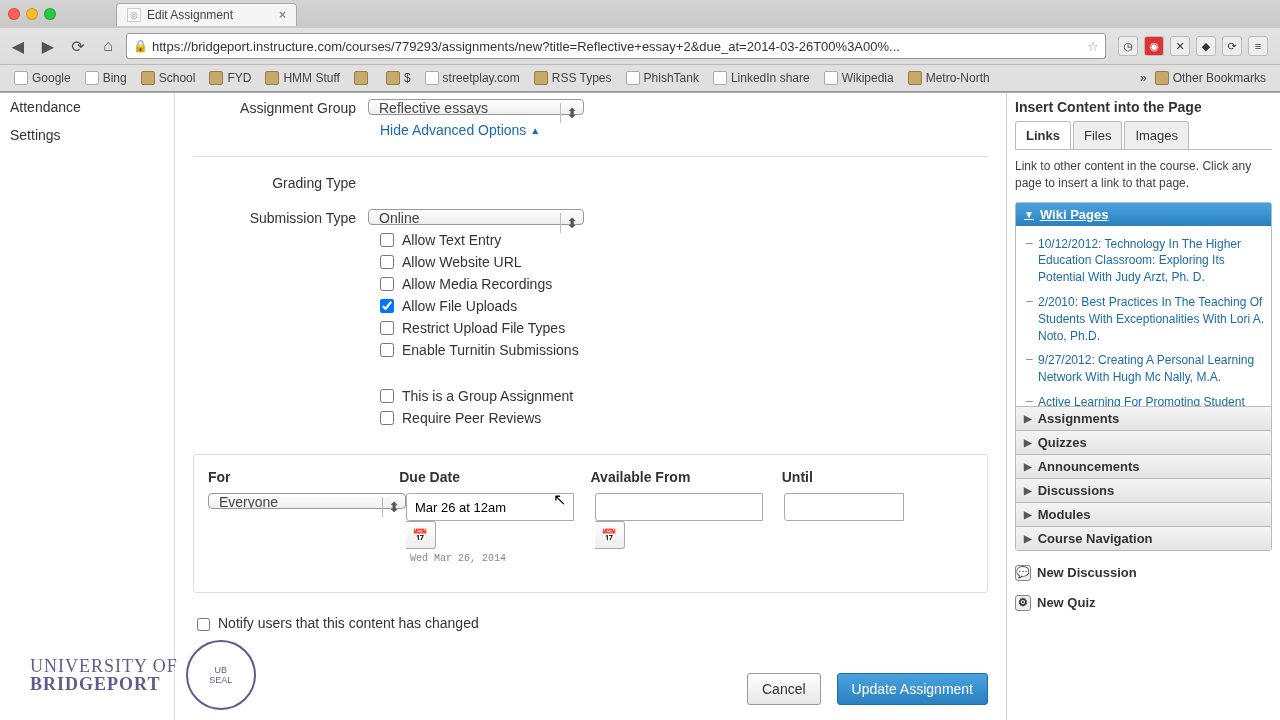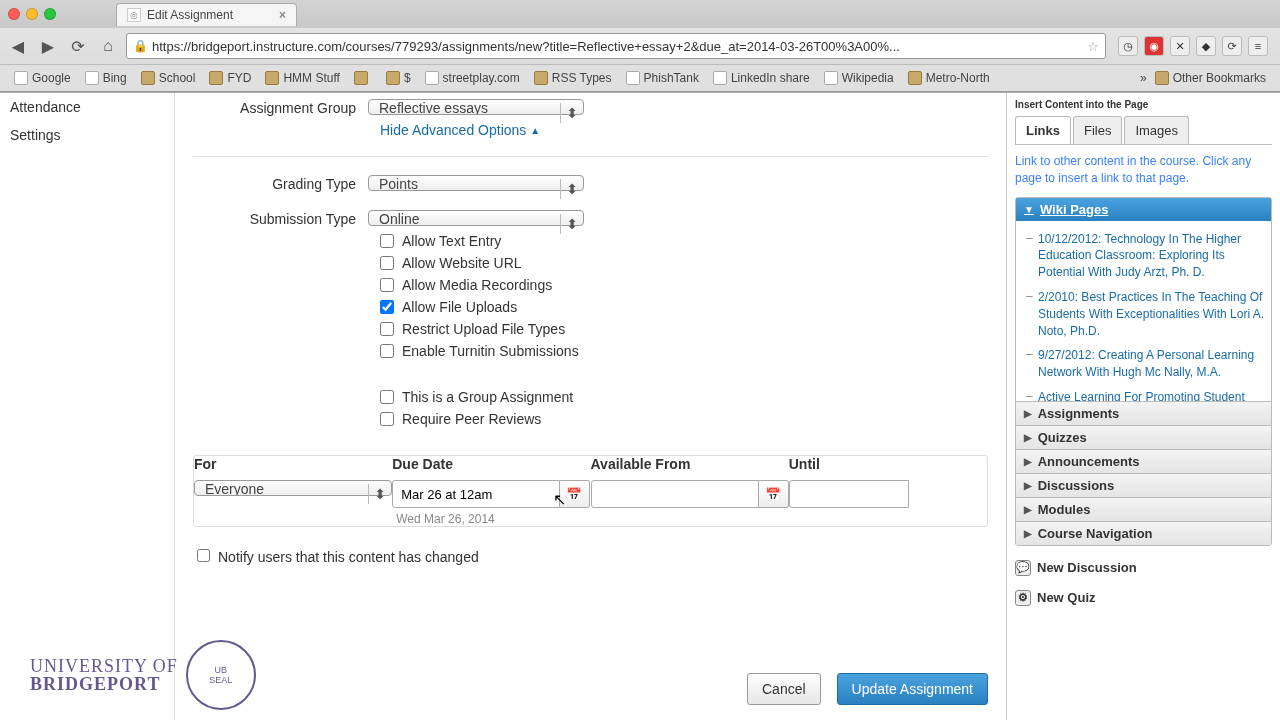--- a/index.html
+++ b/index.html
@@ -42,40 +42,40 @@
 .form-row label.rl { width:175px; text-align:right; padding-right:12px; color:#333; font-size:14px;}
 .select-wrap { position:relative; display:inline-block;}
 .select-wrap select { -webkit-appearance:none; appearance:none; width:216px; height:16px; padding:0 28px 0 10px; background:linear-gradient(#fff,#eee); border:1px solid #999; border-radius:4px; font-size:14px; color:#444;}
 .select-wrap::after { content:"⬍"; position:absolute; right:6px; top:4px; font-size:14px; color:#555; pointer-events:none; border-left:1px solid #bbb; padding-left:5px; height:20px; display:flex; align-items:center;}
 .adv-link { margin-left:187px; color:#1a6ca8; font-size:14px; cursor:pointer; display:inline-flex; align-items:center; gap:4px;}
 .adv-link .tri { font-size:10px;}
 hr.sep { border:none; border-top:1px solid #e0e0e0; margin:18px 0;}
 .cb-row { display:flex; align-items:center; margin:6px 0 6px 187px; gap:8px; font-size:14px;}
 .cb-row input[type=checkbox] { width:14px; height:14px;}
 
-.due-table { margin-top:28px; border:1px solid #ddd; border-radius:3px; padding:0;}
+.due-table { margin-top:28px; border:1px solid #ddd; border-radius:3px; padding:14px;}
 .due-headers { display:flex; gap:0; font-weight:bold; color:#333; margin-bottom:8px; font-size:14px;}
 .due-headers div, .due-inputs > div { width:220px;}
 .due-inputs { display:flex; gap:0;}
 .due-inputs input[type=text] { width:168px; height:28px; border:1px solid #aaa; border-radius:3px 0 0 3px; padding:0 8px; font-size:13px;}
 .due-inputs .cal-btn { width:30px; height:28px; border:1px solid #aaa; border-left:none; border-radius:0 3px 3px 0; background:linear-gradient(#fff,#eee); display:inline-flex; align-items:center; justify-content:center; font-size:13px; cursor:pointer;}
 .select-wrap.for select { width:198px;}
-.due-helper { font-size:12px; color:#888; margin:4px 0 0 4px;}
-
-.notify-row { display:flex; align-items:flex-start; gap:8px; margin:22px 0 0 4px; font-size:14px;}
+.due-helper { font-size:10px; color:#888; margin:4px 0 14px 4px;font-family:Liberation Mono, monospace;}
+
+.notify-row { display:flex; align-items:flex-end; gap:8px; margin:22px 0 0 4px; font-size:14px;}
 .action-buttons { position:absolute; right:18px; bottom:16px; display:flex; gap:16px;}
 .btn { padding:7px 14px; border-radius:3px; font-size:14px; cursor:pointer; border:1px solid #999; background:linear-gradient(#fff,#e6e6e6); color:#333;}
 .btn.primary { background:linear-gradient(#4aa3df,#2a80c0); border-color:#1f6da8; color:#fff;}
 
 
-.rp-title { font-weight:bold; font-size:10px; margin:2px 0 6px 0;}
+.rp-title { font-weight:bold; font-size:14px; margin:2px 0 6px 0;}
 .rp-tabs { display:flex; border-bottom:1px solid #bbb;}
 .rp-tab { padding:6px 10px; border:1px solid #bbb; border-bottom:none; background:#eee; margin-right:2px; border-radius:3px 3px 0 0; cursor:pointer; font-size:13px;}
 .rp-tab.active { background:#fff; font-weight:bold;}
-.rp-help { font-size:12px; color:#3b82f6; margin:8px 0 10px 0; line-height:1.4;}
+.rp-help { font-size:12px; color:#404040; margin:8px 0 10px 0; line-height:1.4;}
 .accordion { border:1px solid #bbb; border-radius:3px;}
 .acc-item { border-bottom:1px solid #bbb;}
 .acc-item:last-child { border-bottom:none;}
 .acc-header { padding:4px 8px; background:linear-gradient(#f4f4f4,#e4e4e4); display:flex; align-items:center; gap:6px; font-weight:bold; font-size:13px; cursor:pointer;}
 .acc-header .tri { font-size:10px; color:#555;}
 .acc-header.open { background:linear-gradient(#4aa3df,#2a80c0); color:#fff;}
 .acc-header.open .tri { color:#fff;}
 .acc-header.open span { text-decoration:underline;}
 .acc-body { max-height:180px; overflow-y:auto; font-size:12px; padding:6px 0;}
 .wp-item { display:flex; gap:6px; padding:4px 6px 4px 22px; position:relative; color:#1a6ca8; cursor:pointer; line-height:1.4;}
@@ -202,23 +202,20 @@
         <select><option>Reflective essays</option></select>
       </div>
     </div>
     <div class="adv-link">
       <span>Hide Advanced Options</span>
       <span class="tri">▲</span>
     </div>
     <hr class="sep">
     <div class="form-row">
       <label class="rl">Grading Type</label>
-      <div class="select-wrap">
-        <select><option>Points</option></select>
-      </div>
     </div>
     <div class="form-row" style="margin-top:18px;">
       <label class="rl">Submission Type</label>
       <div class="select-wrap">
         <select><option>Online</option></select>
       </div>
     </div>
     <div class="cb-row">
         <input type="checkbox" style="">
         <span>Allow Text Entry</span>

